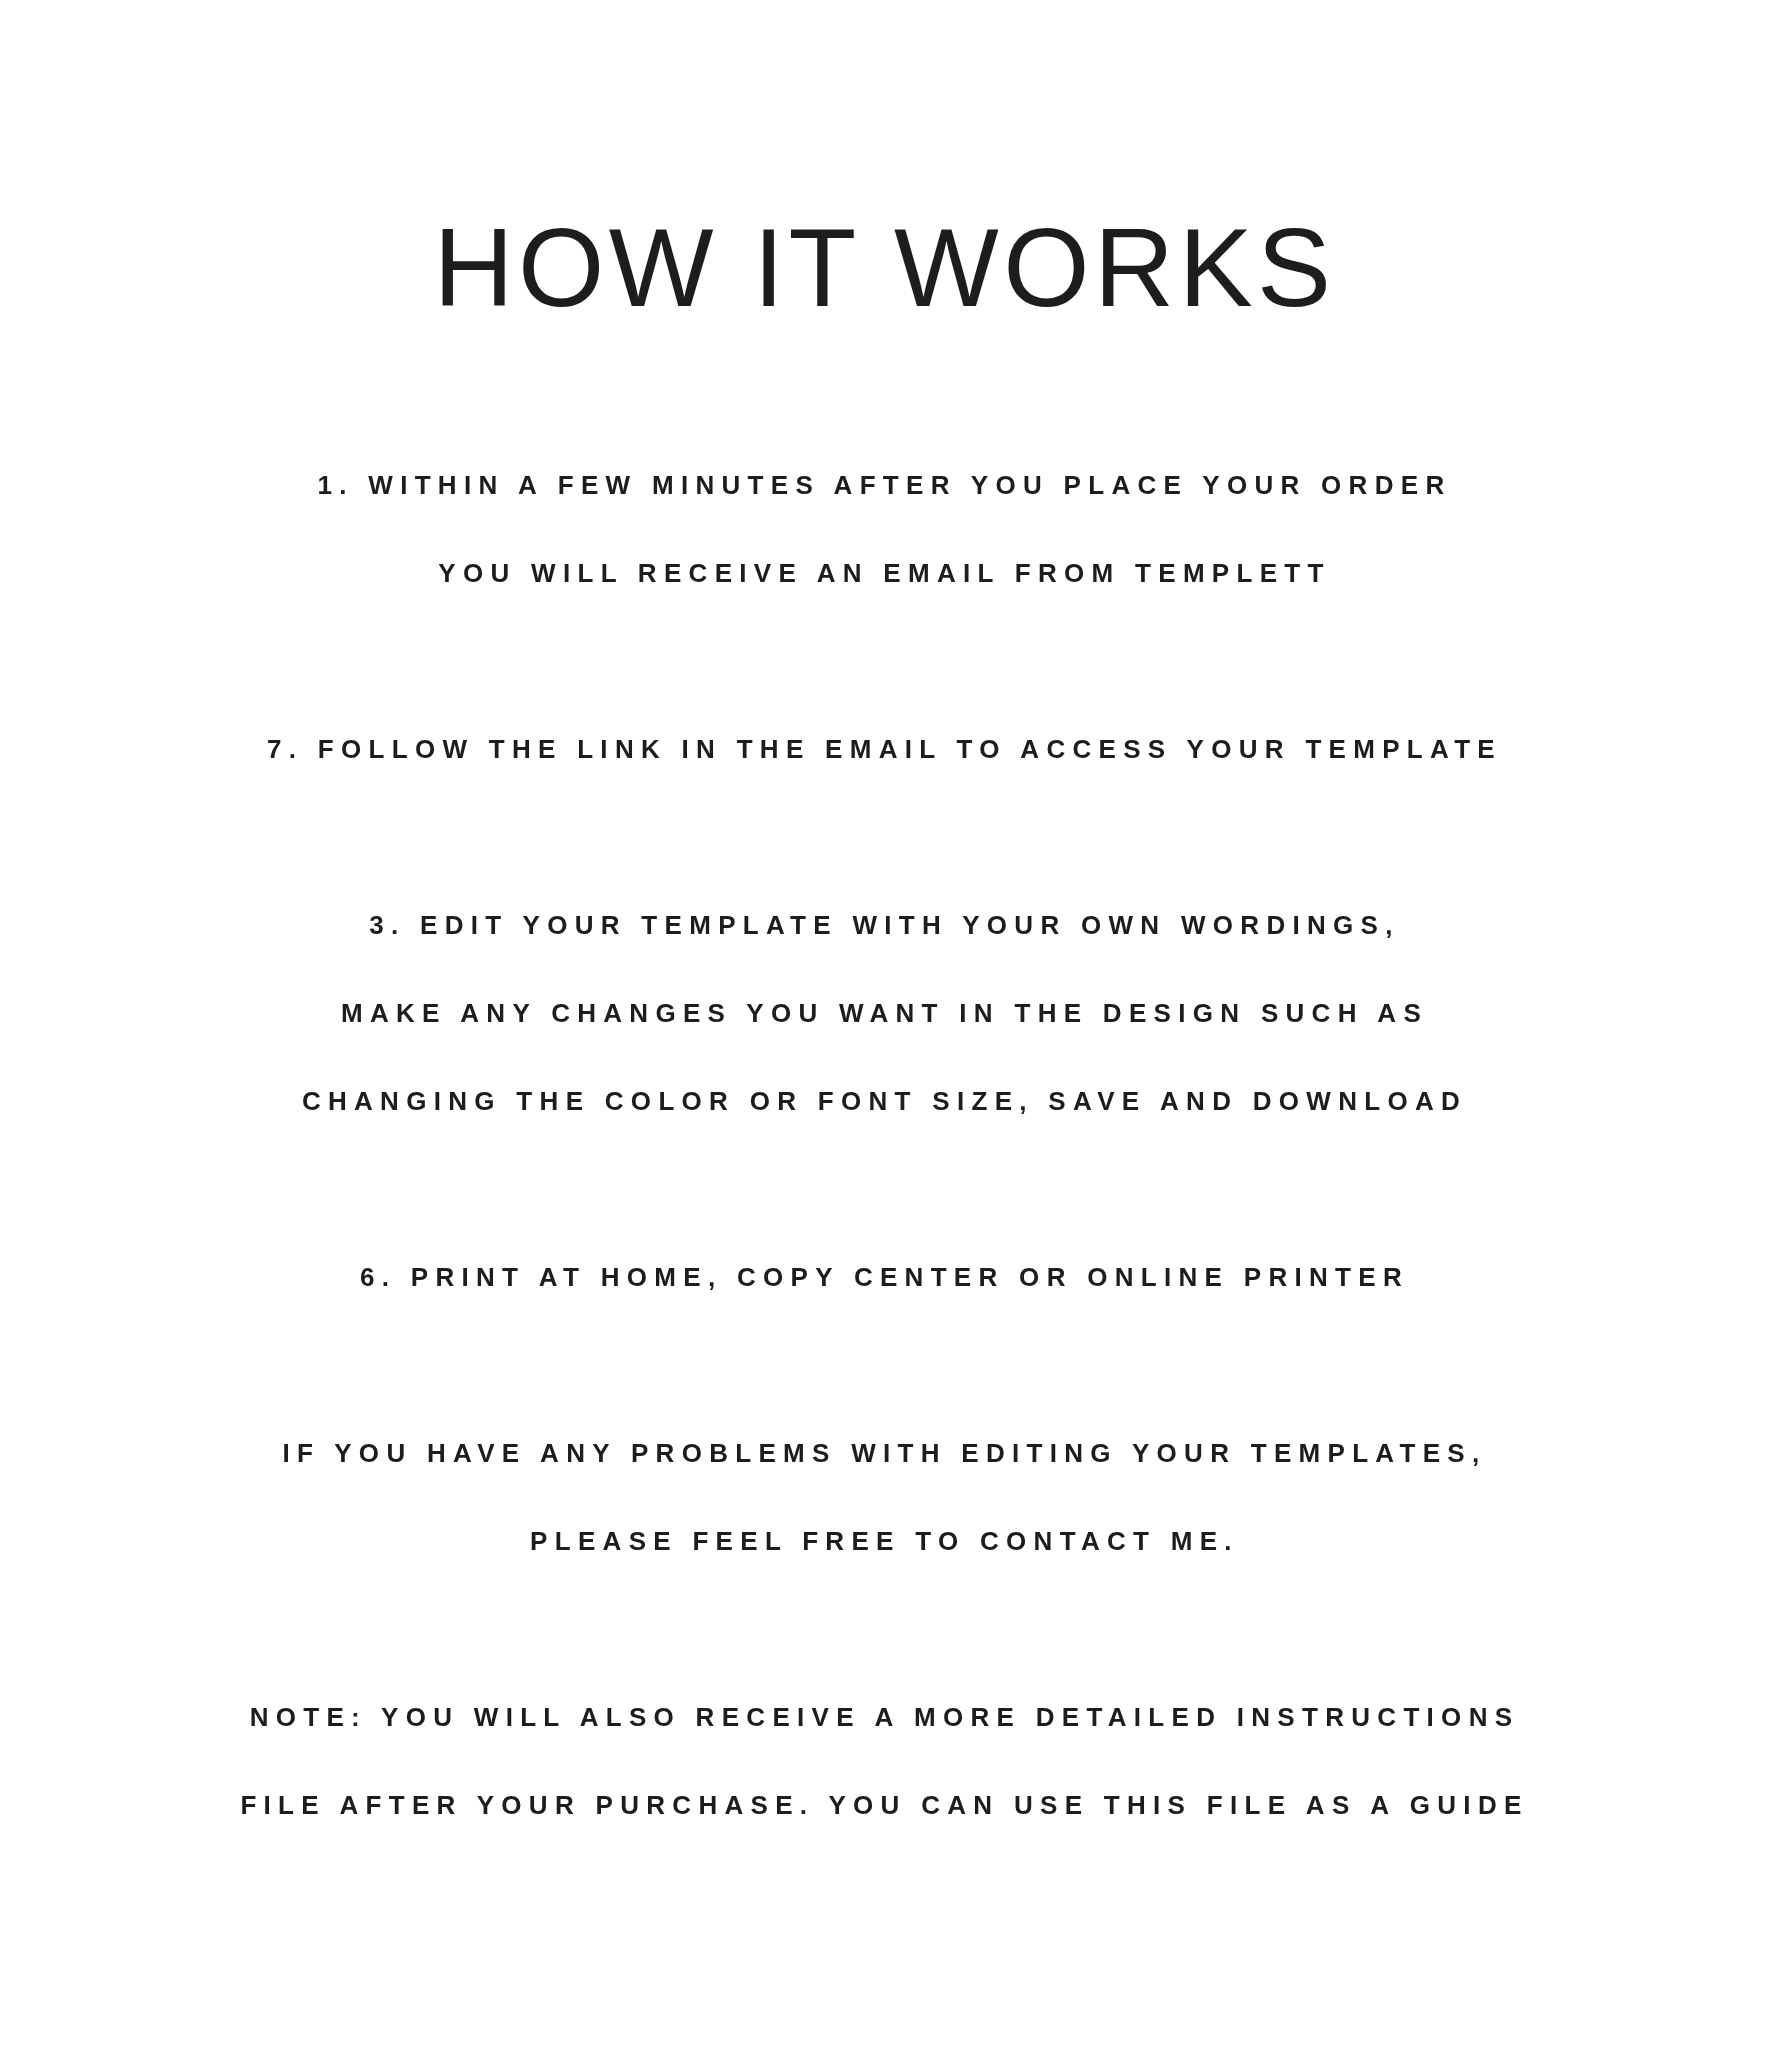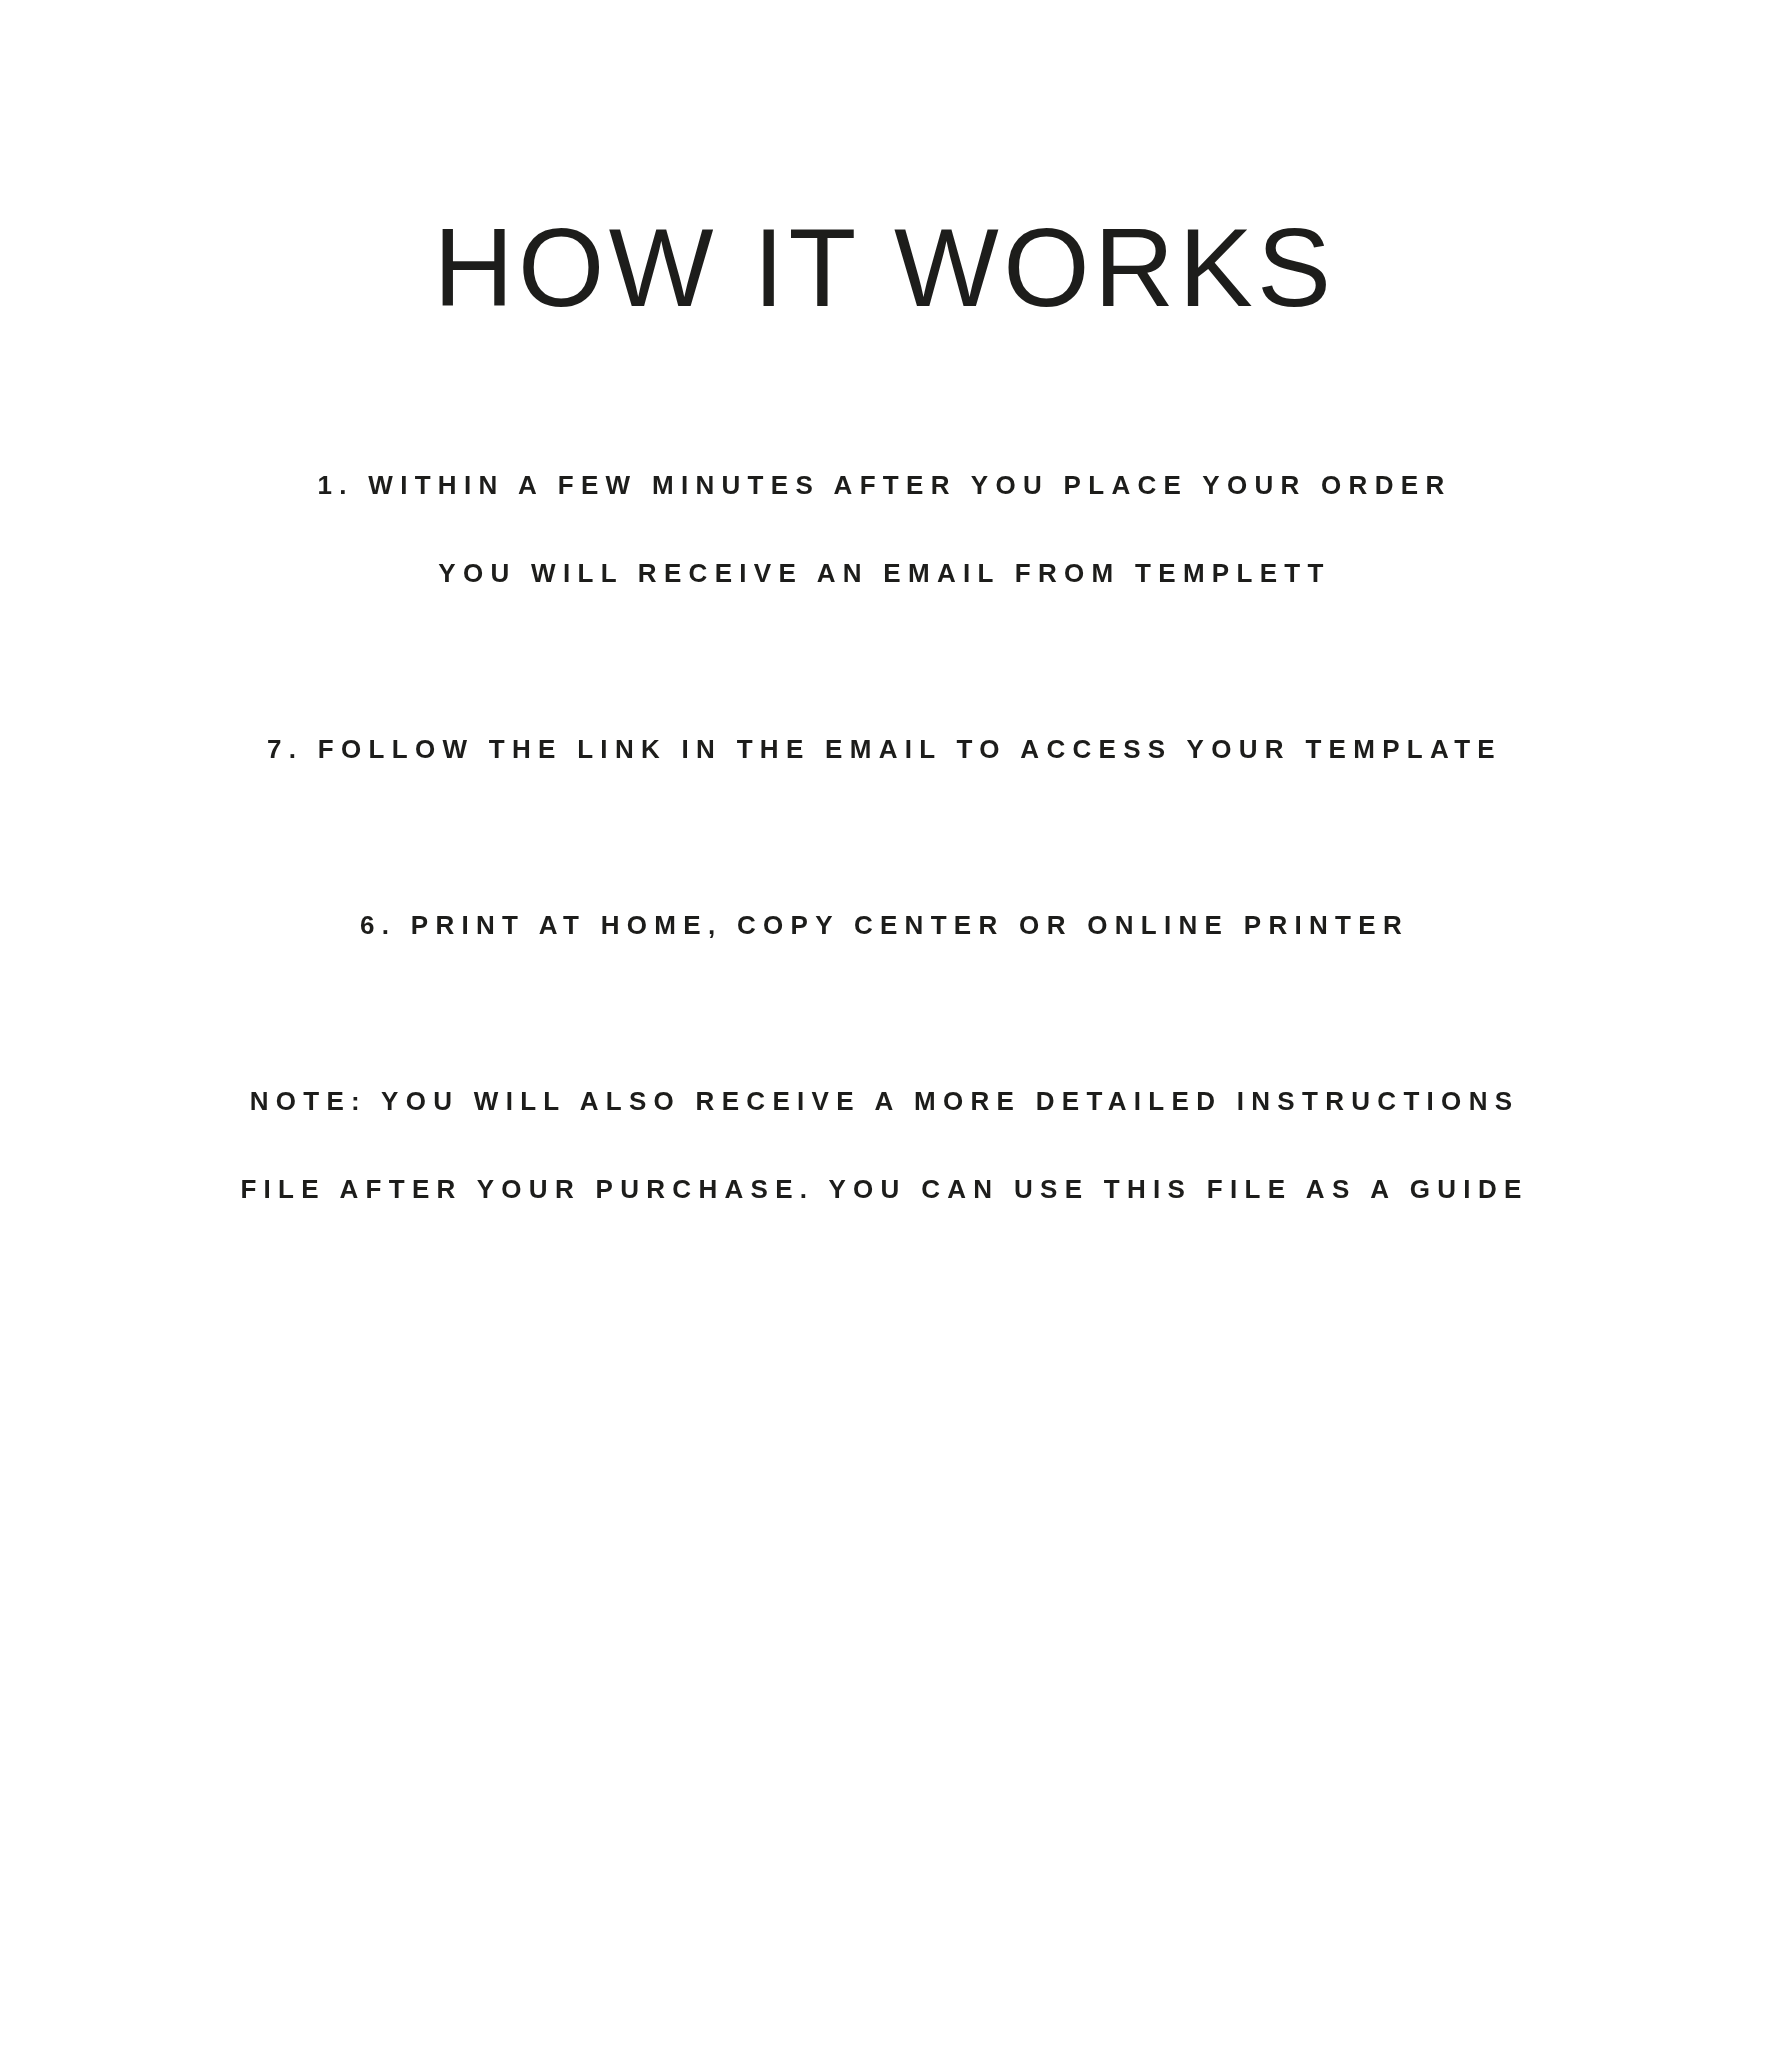--- a/index.html
+++ b/index.html
@@ -51,25 +51,34 @@
 
   <div class="paragraph first">
     <div class="line">1. WITHIN A FEW MINUTES AFTER YOU PLACE YOUR ORDER</div>
     <div class="line">YOU WILL RECEIVE AN EMAIL FROM TEMPLETT</div>
   </div>
 
   <div class="paragraph">
     <div class="line">7. FOLLOW THE LINK IN THE EMAIL TO ACCESS YOUR TEMPLATE</div>
   </div>
 
+  <div class="paragraph">
+    <div class="line">3. EDIT YOUR TEMPLATE WITH YOUR OWN WORDINGS,</div>
+    <div class="line">MAKE ANY CHANGES YOU WANT IN THE DESIGN SUCH AS</div>
+    <div class="line">CHANGING THE COLOR OR FONT SIZE, SAVE AND DOWNLOAD</div>
+  </div>
 
   <div class="paragraph">
     <div class="line">6. PRINT AT HOME, COPY CENTER OR ONLINE PRINTER</div>
   </div>
 
+  <div class="paragraph">
+    <div class="line">IF YOU HAVE ANY PROBLEMS WITH EDITING YOUR TEMPLATES,</div>
+    <div class="line">PLEASE FEEL FREE TO CONTACT ME.</div>
+  </div>
 
   <div class="paragraph">
     <div class="line">NOTE: YOU WILL ALSO RECEIVE A MORE DETAILED INSTRUCTIONS</div>
     <div class="line">FILE AFTER YOUR PURCHASE. YOU CAN USE THIS FILE AS A GUIDE</div>
   </div>
 
 </div>
 
 
 </body></html>

